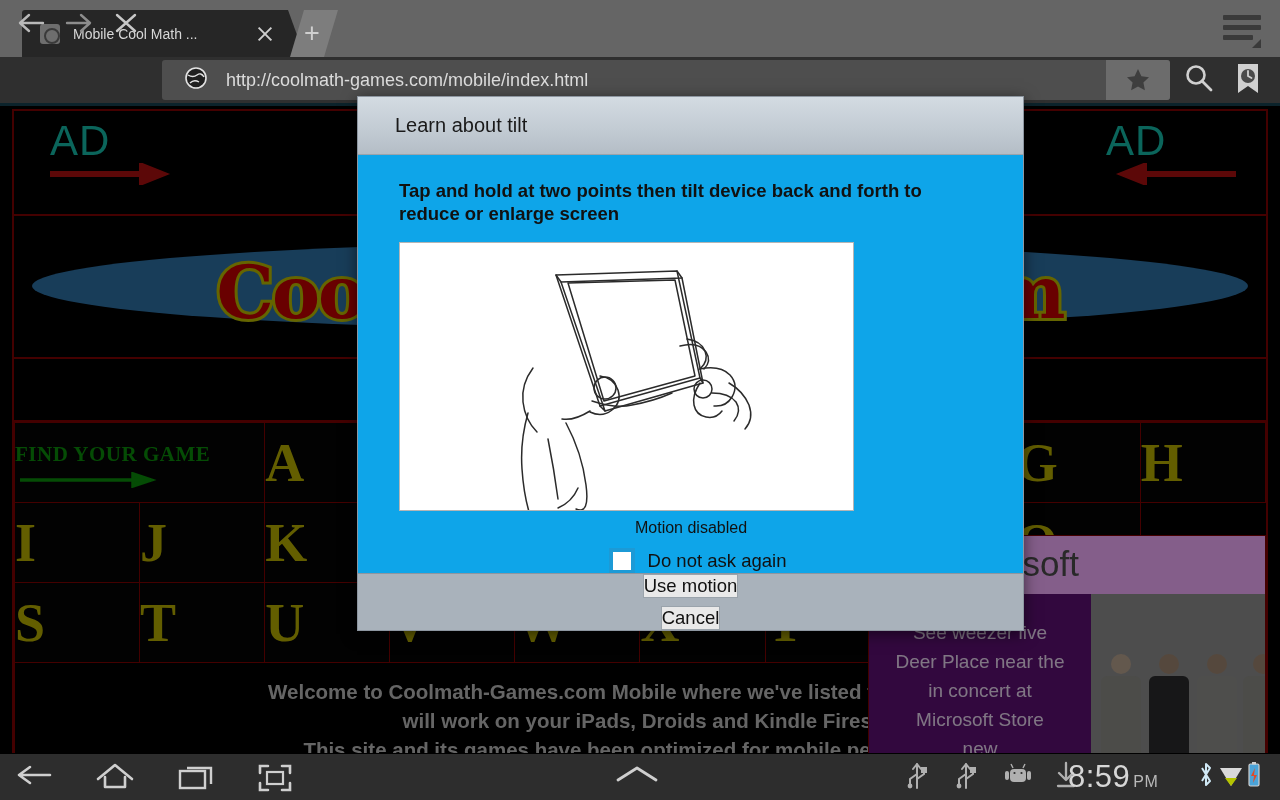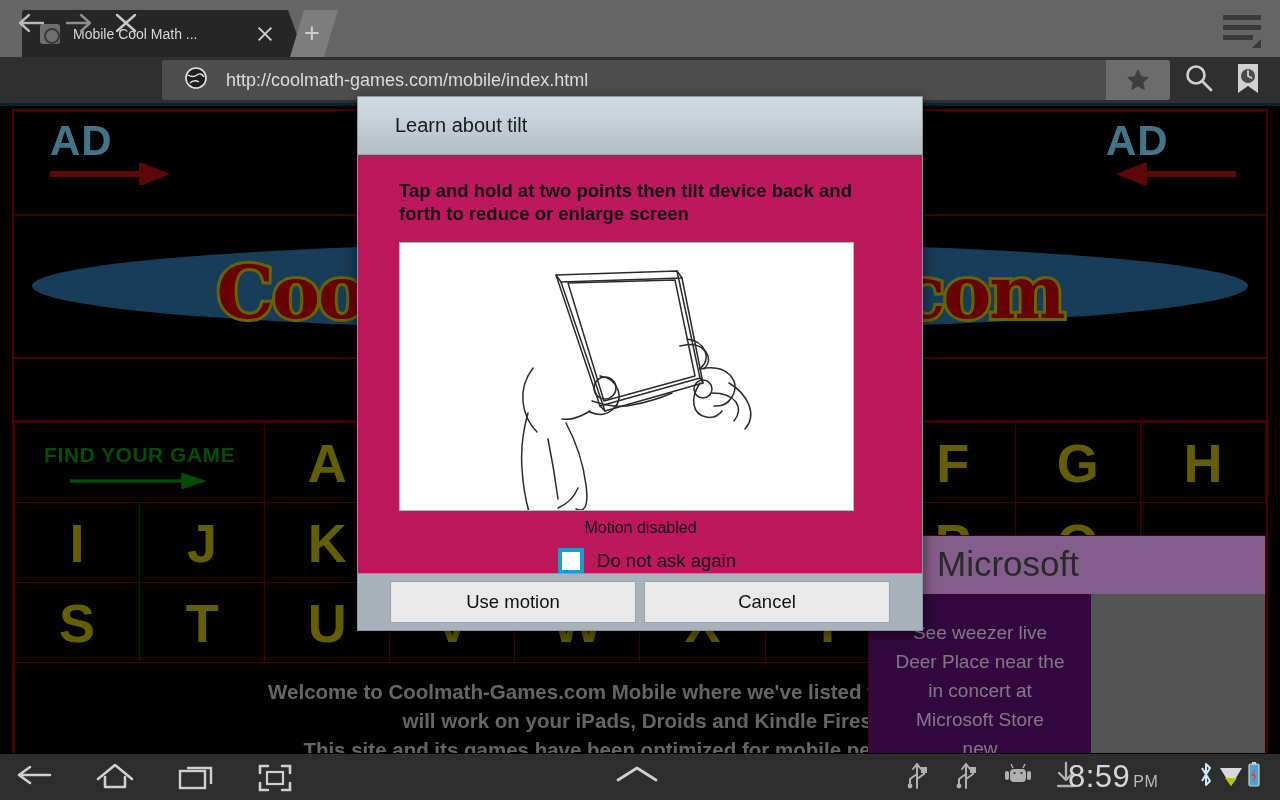--- a/index.html
+++ b/index.html
@@ -108,22 +108,22 @@
     position: absolute; left: 12px; top: 6px; width: 1256px;
     border: 2px solid #7d0000; border-bottom: none; background: #000;
   }
   .adrow {
     position: relative; height: 105px; border-bottom: 2px solid #7d0000;
     background: #000;
   }
   .ad-left { position: absolute; left: 36px; top: 8px; }
   .ad-right { position: absolute; right: 30px; top: 8px; }
   .ad-word {
-    font-family: "Liberation Sans", sans-serif; font-weight: bold;
-    font-size: 42px; color: #7dd3fc; letter-spacing: 1px; line-height: 44px;
+    font-family: "Liberation Sans", sans-serif; font-weight: normal;
+    font-size: 42px; color: #14b8a6; letter-spacing: 1px; line-height: 44px;
   }
   .ad-arrow { position: relative; height: 22px; }
 
   .logorow {
     position: relative; height: 143px; border-bottom: 2px solid #7d0000;
     background: #000; overflow: hidden;
   }
   .logo-ellipse {
     position: absolute; left: 18px; top: 26px; width: 1216px; height: 88px;
     background: #2d6fa3; border-radius: 50%;
@@ -133,23 +133,23 @@
     font-family: "DejaVu Serif", serif; font-weight: bold; font-size: 72px;
     color: #c00000;
     -webkit-text-stroke: 6px #b8b800;
     paint-order: stroke fill;
     letter-spacing: -2px;
   }
   .spacerrow { height: 63px; border-bottom: 2px solid #7d0000; background: #000; }
 
   .grid { width: 100%; border-collapse: collapse; table-layout: fixed; }
   .grid td {
-    border: 1px solid #7d0000; height: 80px; text-align: center; vertical-align: middle;
+    border: 1px solid #7d0000; height: 80px; vertical-align: middle;
     background: #050505;
-    font-family: Liberation Sans, sans-serif; font-weight: bold;
+    font-family: Liberation Serif, serif; font-weight: bold;
     font-size: 54px; color: #b5ac00;
   }
   .grid td.find {
     font-size: 21px; color: #0a8a0a; line-height: 23px; letter-spacing: 0.5px;
     padding-top: 4px;
   }
   .find-arrow { position: relative; height: 16px; margin-top: 4px; }
 
   .welcome {
     position: relative; border: 1px solid #7d0000; border-top: none;
@@ -168,36 +168,36 @@
   .ms-logo { position: absolute; left: 26px; top: 14px; width: 28px; height: 28px; }
   .ms-logo i { position: absolute; width: 12px; height: 12px; }
   .ms-logo i:nth-child(1){ left:0; top:0; background:#f25022; }
   .ms-logo i:nth-child(2){ left:15px; top:0; background:#7fba00; }
   .ms-logo i:nth-child(3){ left:0; top:15px; background:#00a4ef; }
   .ms-logo i:nth-child(4){ left:15px; top:15px; background:#ffb900; }
   .ms-word {
     position: absolute; left: 68px; top: 8px; font-size: 35px; color: #4c4c4c;
     font-family: "Liberation Sans", sans-serif;
   }
-  .msad-body { position: relative; height: 200px; display: flex; flex-direction: column; }
+  .msad-body { position: relative; height: 200px; display: flex; }
   .msad-copy {
     width: 222px; background: #5c1072; color: #e9d7f0;
     font-size: 19px; line-height: 29px; text-align: center;
     padding-top: 24px;
   }
   .msad-photo { flex: 1; background: #8d8d8d; position: relative; overflow: hidden; }
   .band { position: absolute; bottom: 0; width: 44px; }
   .band .head { width: 20px; height: 20px; border-radius: 50%; background: #9c8470; margin: 0 auto 2px; }
   .band .body { width: 40px; height: 118px; margin: 0 auto; border-radius: 6px 6px 2px 2px; }
 
   
   .scrim { position: absolute; left: 0; top: 103px; width: 1280px; height: 650px; background: rgba(0,0,0,0.45); }
   .dialog {
-    position: absolute; left: 357px; top: 96px; width: 566px; height: 535px;
-    background: #be185d; box-shadow: 0 3px 14px rgba(0,0,0,.55);
+    position: absolute; left: 357px; top: 96px; width: 667px; height: 535px;
+    background: #0ea5e9; box-shadow: 0 3px 14px rgba(0,0,0,.55);
     border: 1px solid #8d96a0;
   }
   .dlg-title {
     height: 58px; background: linear-gradient(to bottom, #d3dbe2 0%, #c3ccd4 55%, #b4bdc6 100%);
     border-bottom: 1px solid #9aa3ab;
     display: flex; align-items: center;
   }
   .dlg-title span { margin-left: 37px; font-size: 20px; color: #1a1a1a; }
   .dlg-body { padding: 24px 40px 0 41px; }
   .dlg-msg { font-size: 18.5px; line-height: 23px; color: #111; font-weight: bold; }
@@ -209,21 +209,21 @@
   .dlg-check {
     margin-top: 11px; display: flex; align-items: center; justify-content: center; cursor: pointer;
   }
   .checkbox {
     width: 26px; height: 26px; border: 4px solid #1c9ad6; background: #fff; flex: none;
   }
   .dlg-check span { margin-left: 13px; font-size: 18.5px; color: #111; }
   .dlg-foot {
     position: absolute; left: 0; bottom: 0; width: 100%; height: 57px;
     background: #a9b2bb; border-top: 1px solid #8d96a0;
-    display: flex; align-items: center; padding: 0 32px; gap: 8px;
+    display: flex; align-items: center; padding: 0 32px; gap: 8px; flex-direction: column;
   }
   .dlg-btn {
     flex: 1; height: 42px; background: #e9e9e9; border: 1px solid #9aa3ab;
     font-size: 18.5px; color: #111; cursor: pointer;
     display: flex; align-items: center; justify-content: center;
     font-family: "Liberation Sans", sans-serif;
   }
 
   
   .sysbar {

